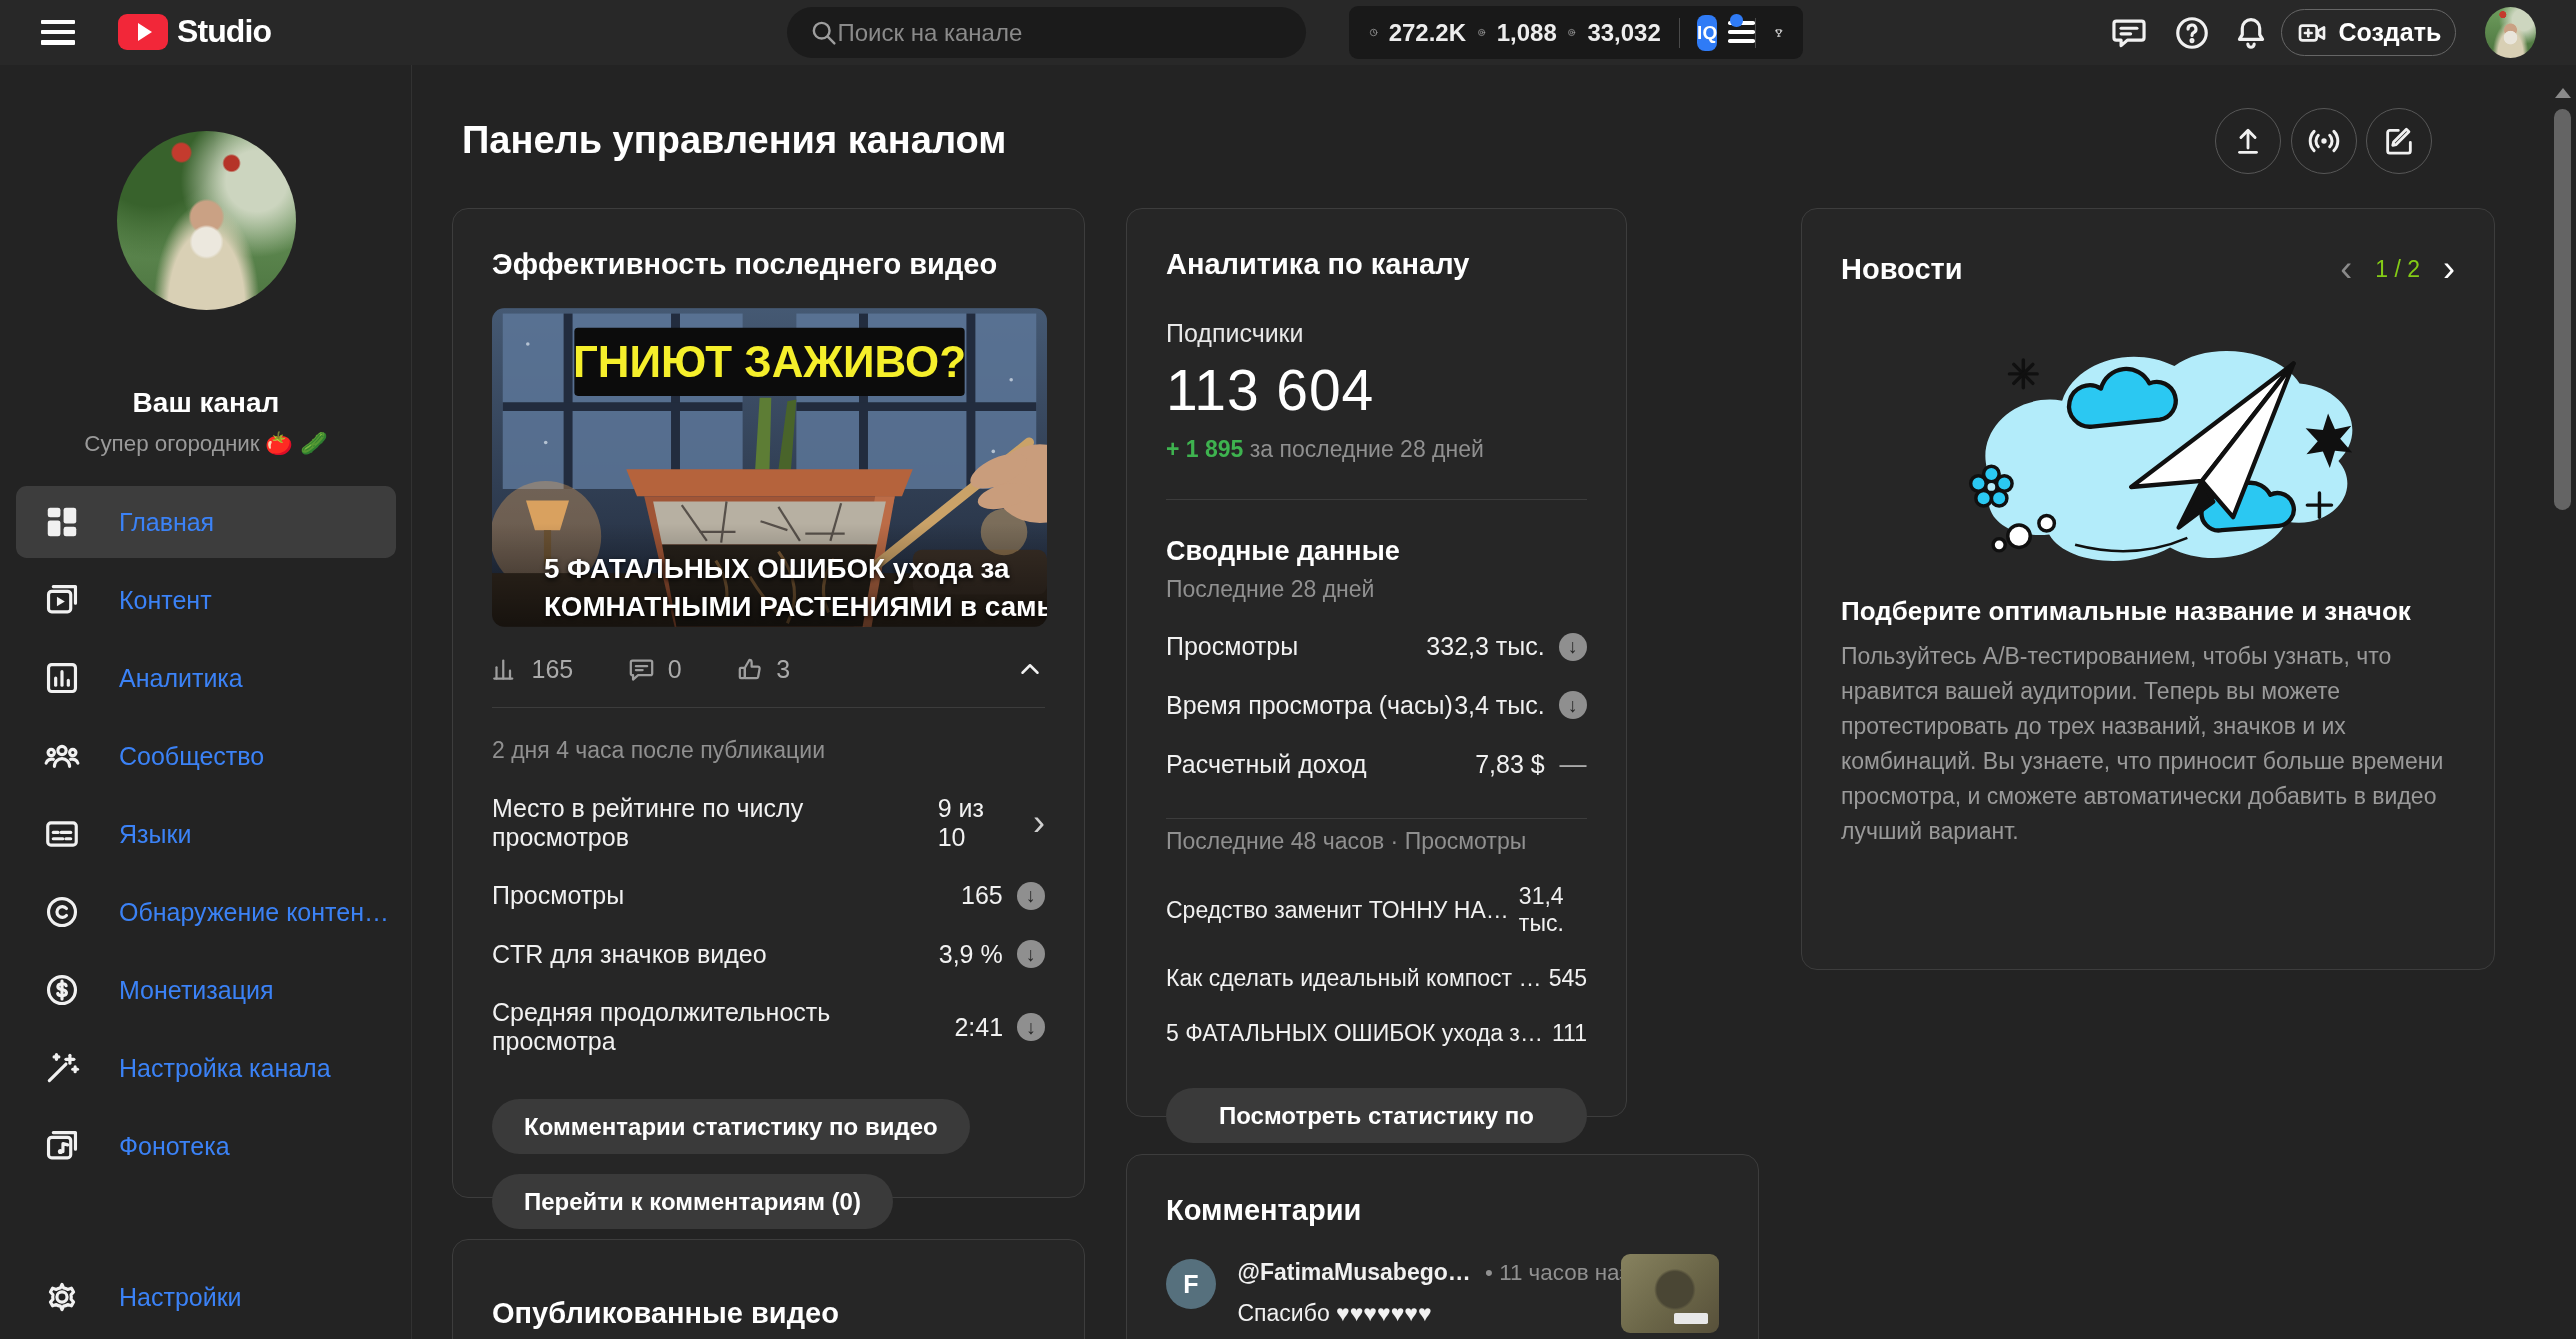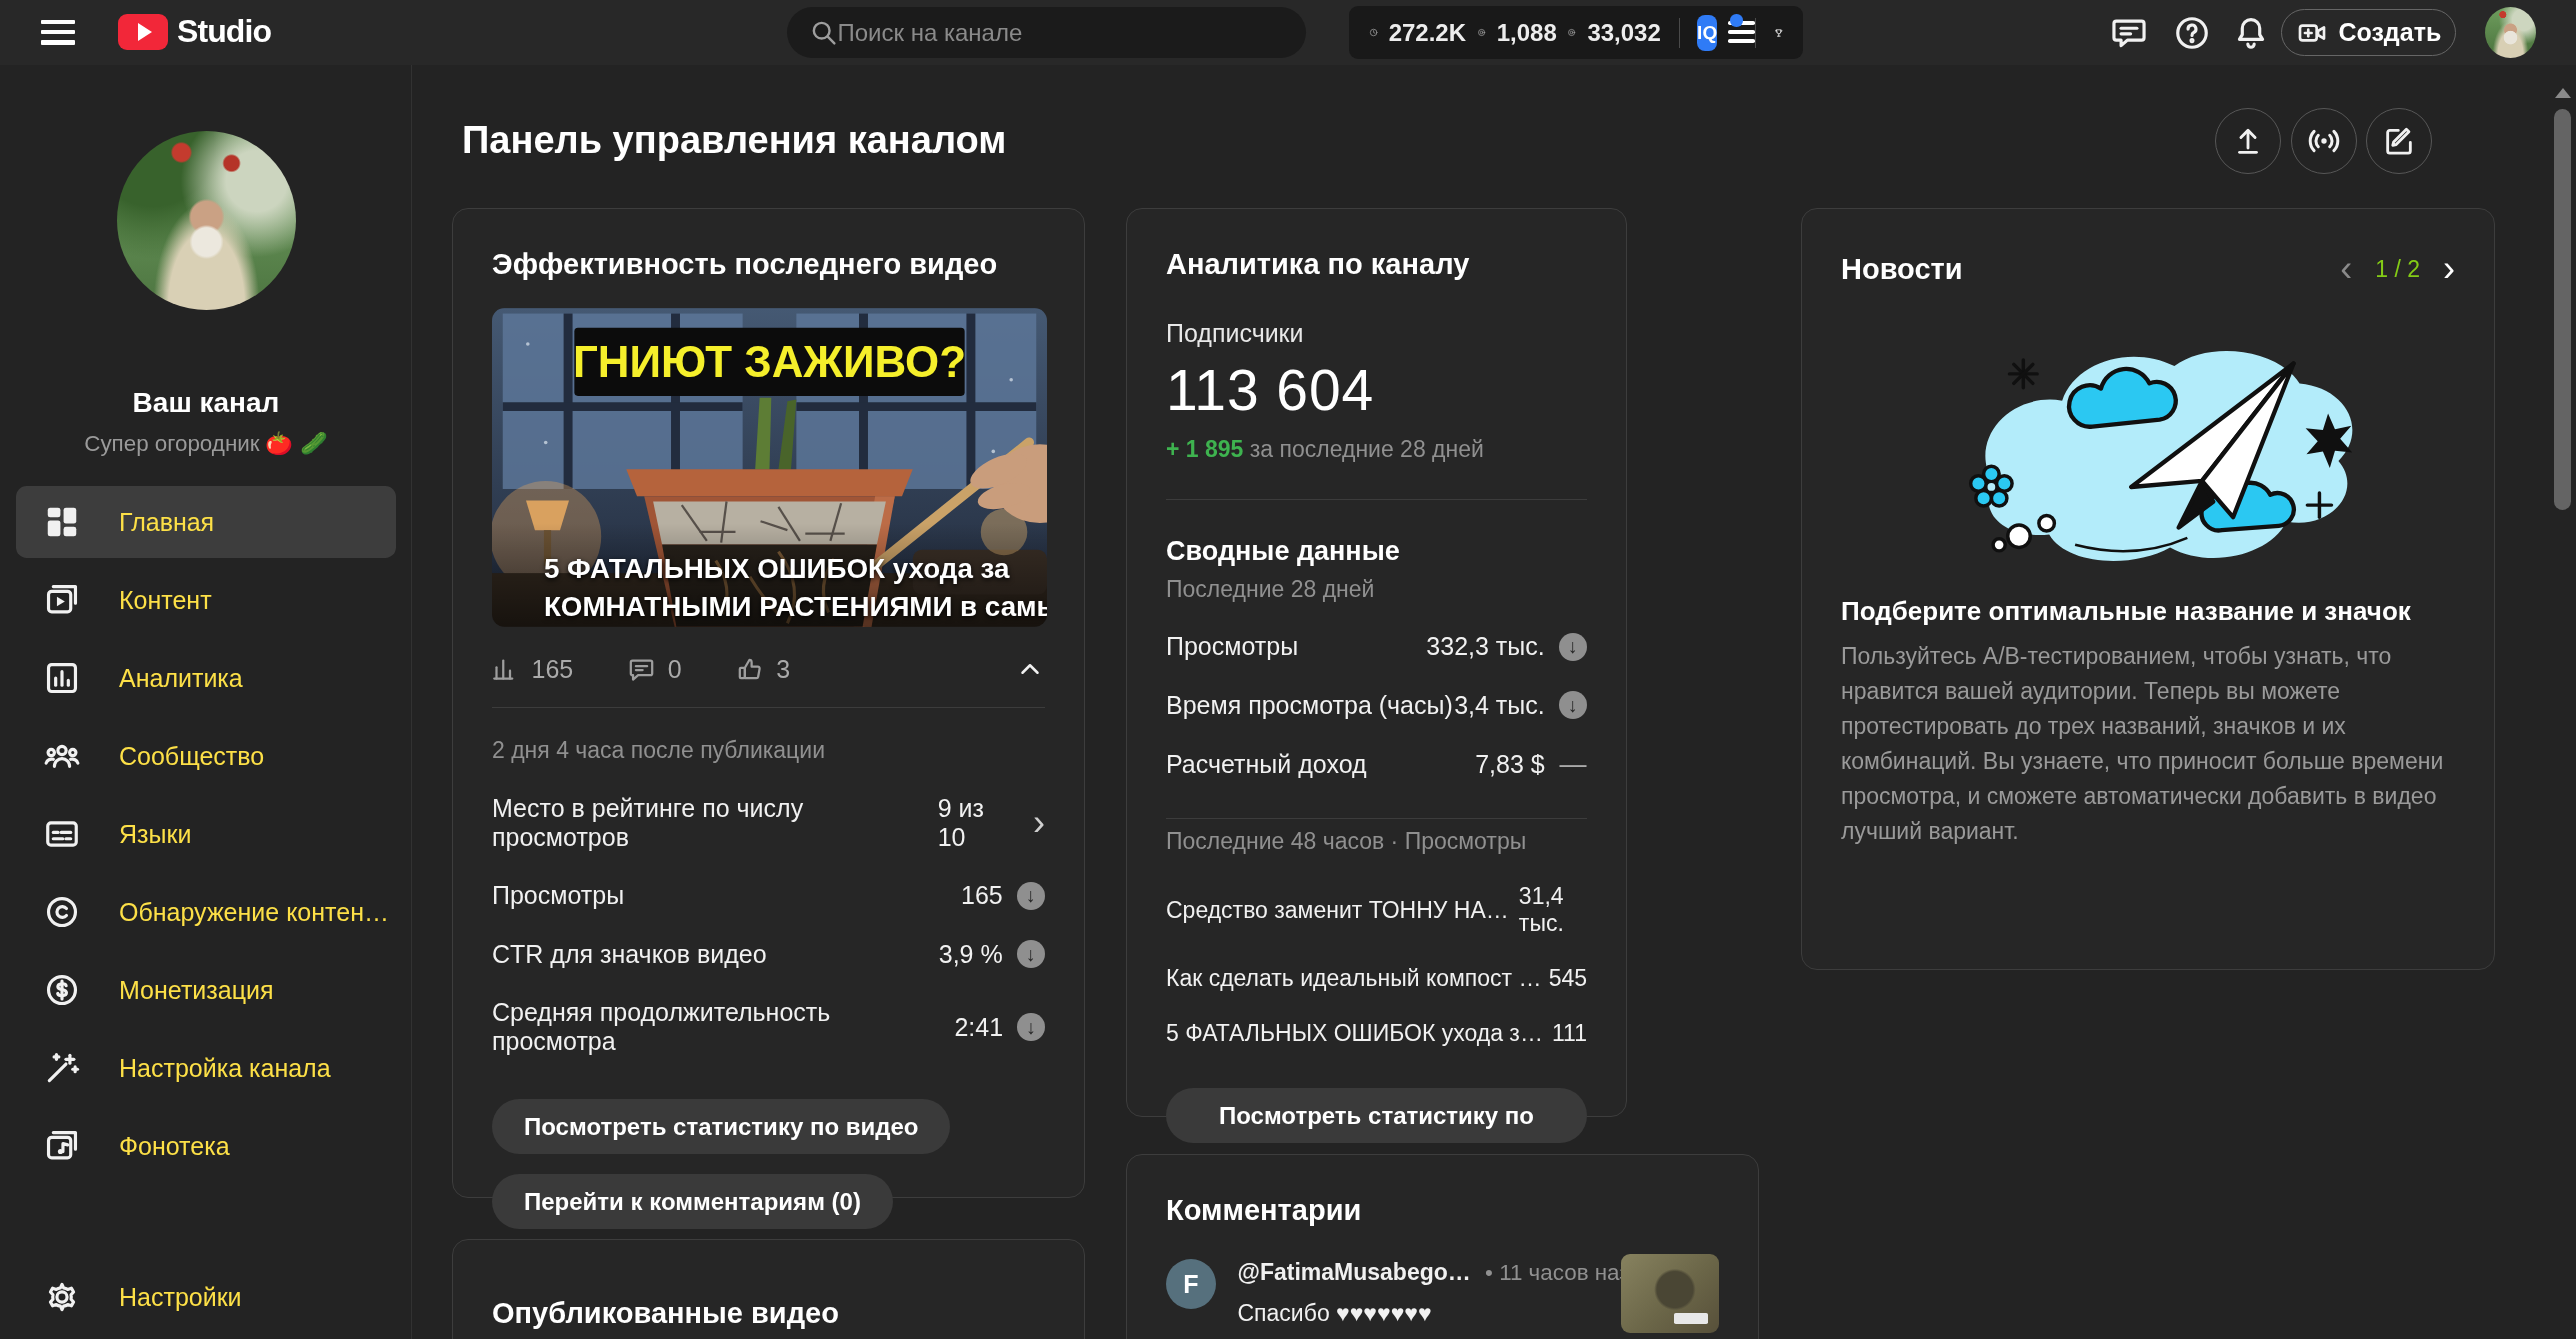--- a/index.html
+++ b/index.html
@@ -52,21 +52,21 @@
       radial-gradient(circle at 50% 48%, #caa184 0 12%, transparent 14%),
       radial-gradient(ellipse at 50% 98%, #d9d0b5 0 30%, transparent 42%),
       radial-gradient(circle at 78% 28%, #ccd5bf 0 16%, transparent 40%),
       radial-gradient(circle at 20% 8%, #38622c 0 28%, transparent 52%),
       linear-gradient(#76a465, #4c7440); }
   .ch-name { position:absolute; left:0; top:322px; width:412px; text-align:center; font-size:28px; font-weight:700; color:#fff; }
   .ch-tag  { position:absolute; left:0; top:365px; width:412px; text-align:center; font-size:22.4px; color:#9a9a9a; }
 
   .nav { position:absolute; left:0; top:418px; width:412px; }
   .nav-item { position:relative; height:78px; display:flex; align-items:center; padding-left:43px; gap:38px; cursor:pointer; }
-  .nav-item .lbl { font-size:25px; color:#fde047; white-space:nowrap; }
+  .nav-item .lbl { font-size:25px; color:#3b82f6; white-space:nowrap; }
   .nav-item.active::before { content:""; position:absolute; left:16px; right:16px; top:2.7px; bottom:2.7px; background:#3d3d3d; border-radius:10.7px; }
   .nav-item > * { position:relative; }
   .nav-foot { position:absolute; left:0; top:1193px; width:412px; }
   .icon24 { width:38px; height:38px; flex:0 0 38px; }
 
   
   .main-title { position:absolute; left:462px; top:119px; font-size:38px; font-weight:700; color:#fff; }
   .circle-btn { position:absolute; top:108px; width:66px; height:66px; border:0.9px solid #575757; border-radius:50%; display:flex; align-items:center; justify-content:center; cursor:pointer; }
 
   .card { position:absolute; background:#262626; border:0.9px solid #3d3d3d; border-radius:16px; padding:39px; }
@@ -477,21 +477,21 @@
       <span>CTR для значков видео</span>
       <span class="val">3,9 %</span>
       <span class="badge-down">↓</span>
     </div>
     <div class="mrow">
       <span>Средняя продолжительность просмотра</span>
       <span class="val">2:41</span>
       <span class="badge-down">↓</span>
     </div>
 
-    <div class="btn-row1"><button class="pill-btn">Посмотреть статистику по видео</button></div>
+    <div class="btn-row1"><button class="pill-btn">Комментарии статистику по видео</button></div>
     <div class="btn-row2"><button class="pill-btn">Перейти к комментариям (0)</button></div>
   </div>
 
   <div class="card" style="left:452px; top:1239px; width:633px; height:143px;">
     <h2 style="margin-top:18px">Опубликованные видео</h2>
   </div>
 
   <div class="card" style="left:1126px; top:208px; width:501px; height:909px;">
     <h2>Аналитика по каналу</h2>
     <div class="subs-lbl">Подписчики</div>

